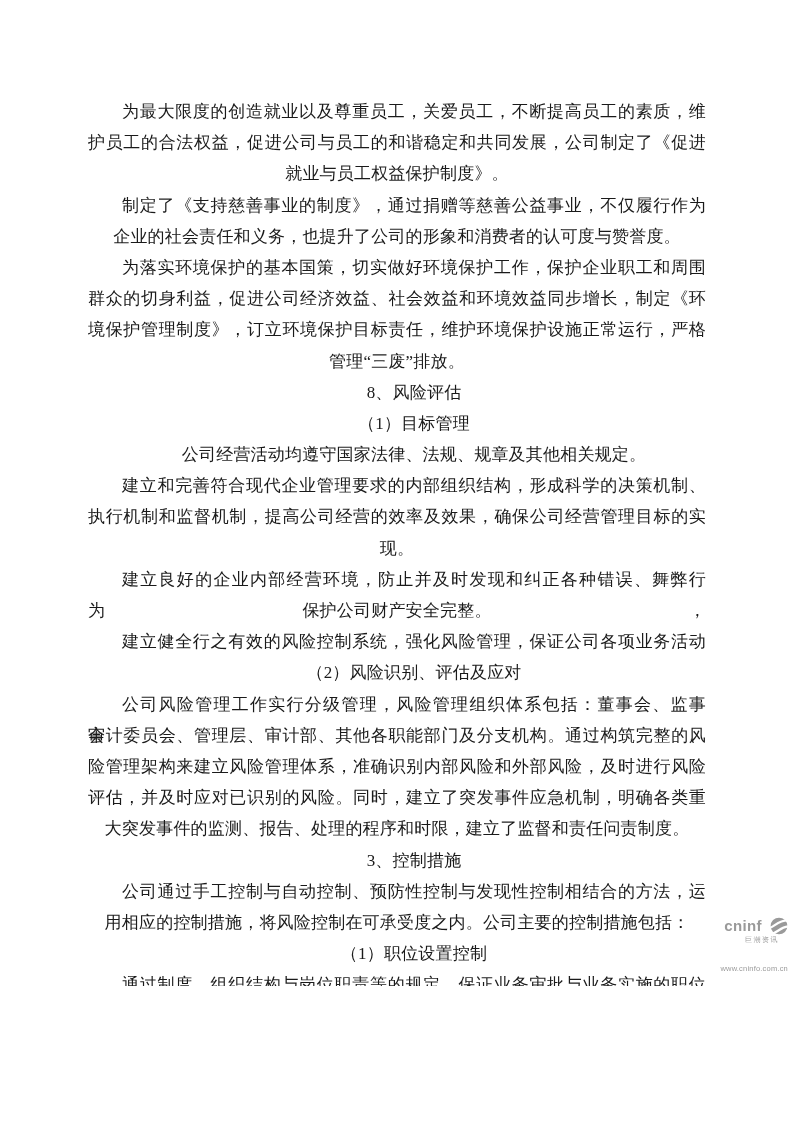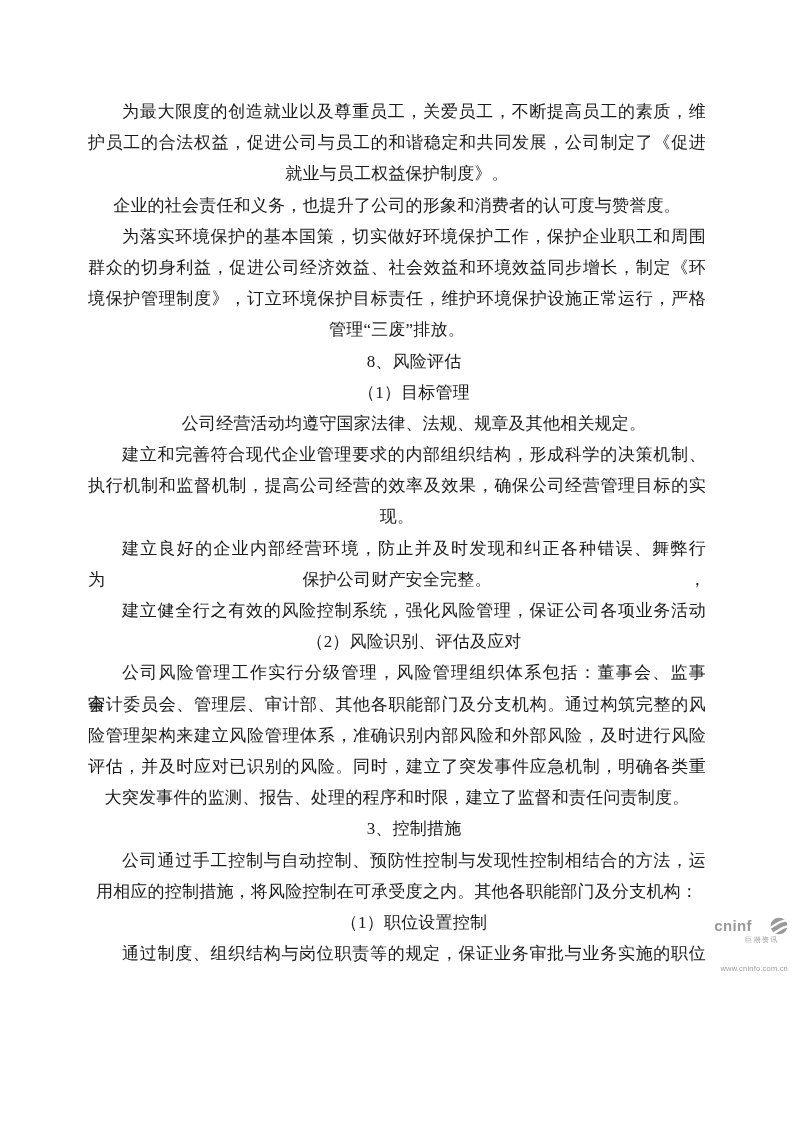--- a/index.html
+++ b/index.html
@@ -44,21 +44,21 @@
     display: flex;
     flex-direction: column;
     align-items: flex-end;
     color: var(--logo-color, #9a9a9a);
     font-family: "Liberation Sans", "DejaVu Sans", sans-serif;
     user-select: none;
   }
   .logo-row {
     display: inline-flex;
     align-items: center;
-    gap: 18px;
+    gap: 8px;
     line-height: 18px;
   }
   .logo-brand {
     font-weight: 700;
     font-size: 15px;
     letter-spacing: 0.4px;
   }
   .logo-swirl {
     width: 18px;
     height: 18px;
@@ -81,20 +81,21 @@
 </head>
 <body>
 
 <div class="page">
 
   <div class="doc-text" id="doc-text">
 
   <div class="line indent full">为最大限度的创造就业以及尊重员工，关爱员工，不断提高员工的素质，维</div>
       <div class="line full">护员工的合法权益，促进公司与员工的和谐稳定和共同发展，公司制定了《促进</div>
       <div class="line">就业与员工权益保护制度》。</div>
+      <div class="line indent full">制定了《支持慈善事业的制度》，通过捐赠等慈善公益事业，不仅履行作为</div>
       <div class="line">企业的社会责任和义务，也提升了公司的形象和消费者的认可度与赞誉度。</div>
       <div class="line indent full">为落实环境保护的基本国策，切实做好环境保护工作，保护企业职工和周围</div>
       <div class="line full">群众的切身利益，促进公司经济效益、社会效益和环境效益同步增长，制定《环</div>
       <div class="line full">境保护管理制度》，订立环境保护目标责任，维护环境保护设施正常运行，严格</div>
       <div class="line">管理“三废”排放。</div>
       <div class="line indent">8、风险评估</div>
       <div class="line indent">（1）目标管理</div>
       <div class="line indent">公司经营活动均遵守国家法律、法规、规章及其他相关规定。</div>
       <div class="line indent full">建立和完善符合现代企业管理要求的内部组织结构，形成科学的决策机制、</div>
       <div class="line full">执行机制和监督机制，提高公司经营的效率及效果，确保公司经营管理目标的实</div>
@@ -103,21 +104,21 @@
       <div class="line">保护公司财产安全完整。</div>
       <div class="line indent full">建立健全行之有效的风险控制系统，强化风险管理，保证公司各项业务活动</div>
       <div class="line indent">（2）风险识别、评估及应对</div>
       <div class="line indent full">公司风险管理工作实行分级管理，风险管理组织体系包括：董事会、监事会、</div>
       <div class="line full">审计委员会、管理层、审计部、其他各职能部门及分支机构。通过构筑完整的风</div>
       <div class="line full">险管理架构来建立风险管理体系，准确识别内部风险和外部风险，及时进行风险</div>
       <div class="line full">评估，并及时应对已识别的风险。同时，建立了突发事件应急机制，明确各类重</div>
       <div class="line">大突发事件的监测、报告、处理的程序和时限，建立了监督和责任问责制度。</div>
       <div class="line indent">3、控制措施</div>
       <div class="line indent full">公司通过手工控制与自动控制、预防性控制与发现性控制相结合的方法，运</div>
-      <div class="line">用相应的控制措施，将风险控制在可承受度之内。其他各职能部门及分支机构：</div>
+      <div class="line">用相应的控制措施，将风险控制在可承受度之内。公司主要的控制措施包括：</div>
       <div class="line indent">（1）职位设置控制</div>
       <div class="line indent full">通过制度、组织结构与岗位职责等的规定，保证业务审批与业务实施的职位</div>
     </div>
 
   <div class="footer-logo" style="color: rgb(154, 154, 154);">
     <span class="logo-row">
       <span class="logo-brand">cninf</span>
       <span class="logo-swirl">
         <svg viewBox="0 0 20 20" width="18" height="18" aria-hidden="true">
           <circle cx="10" cy="10" r="9.3" fill="currentColor"></circle>

